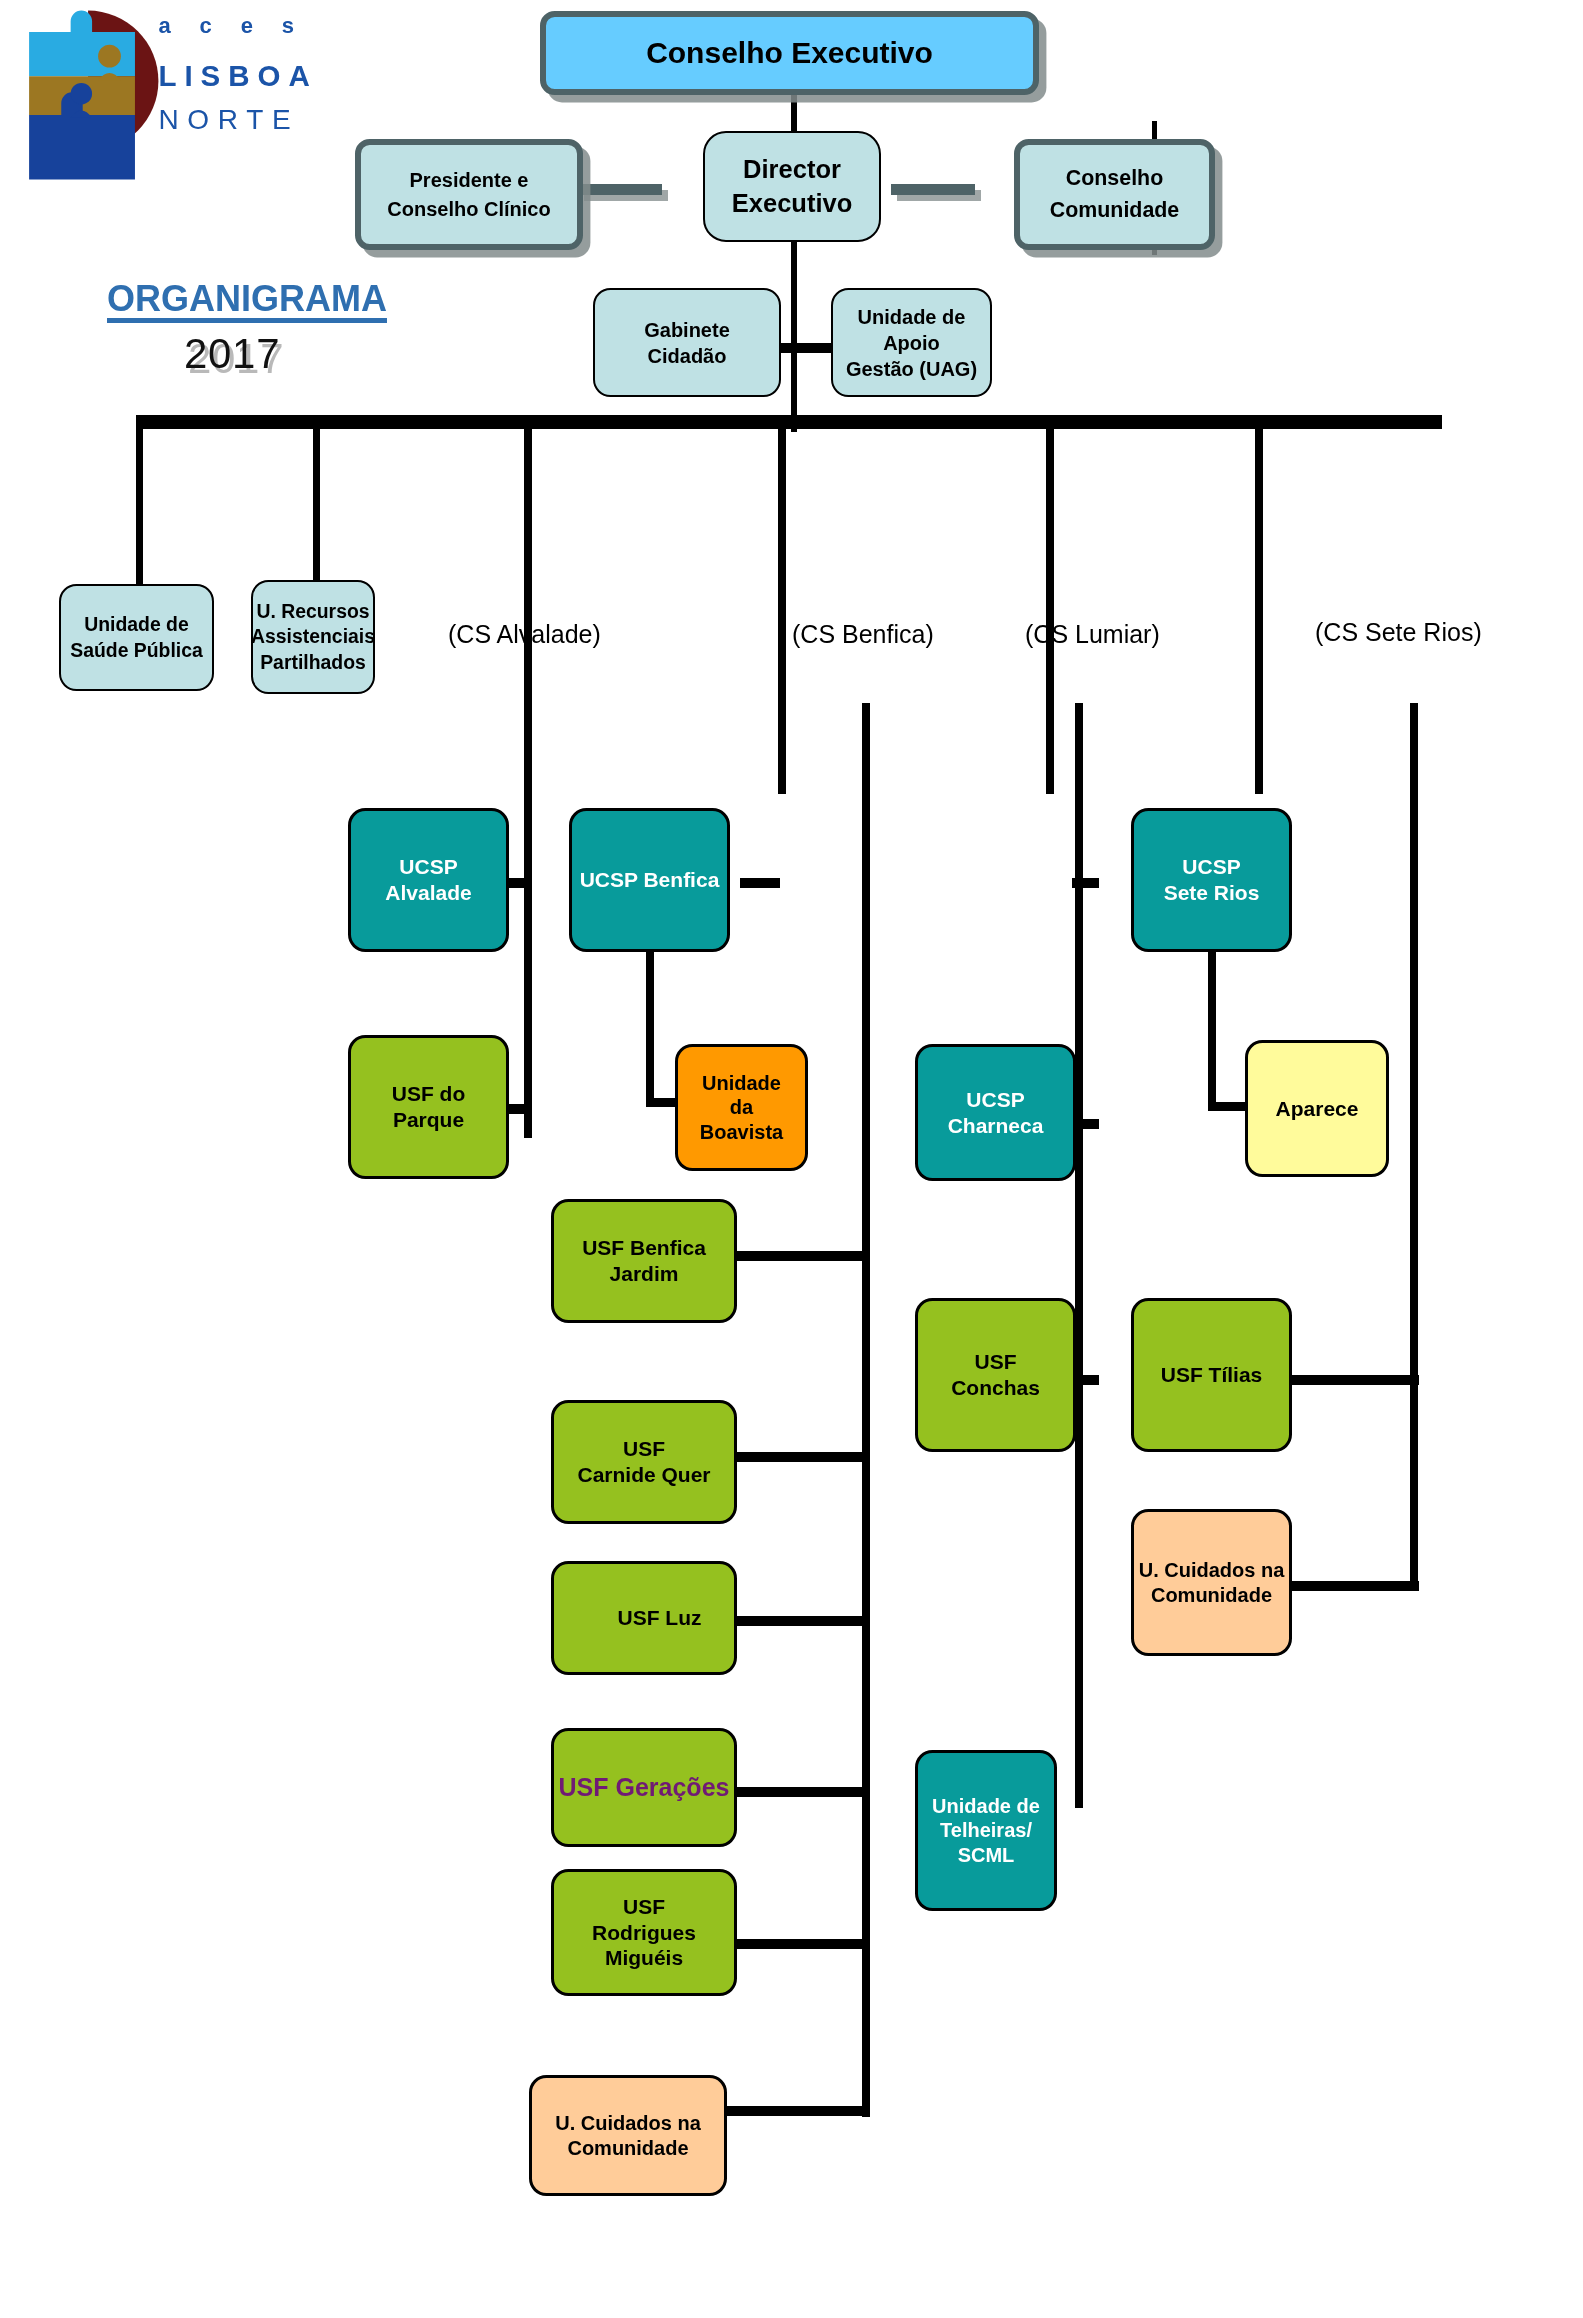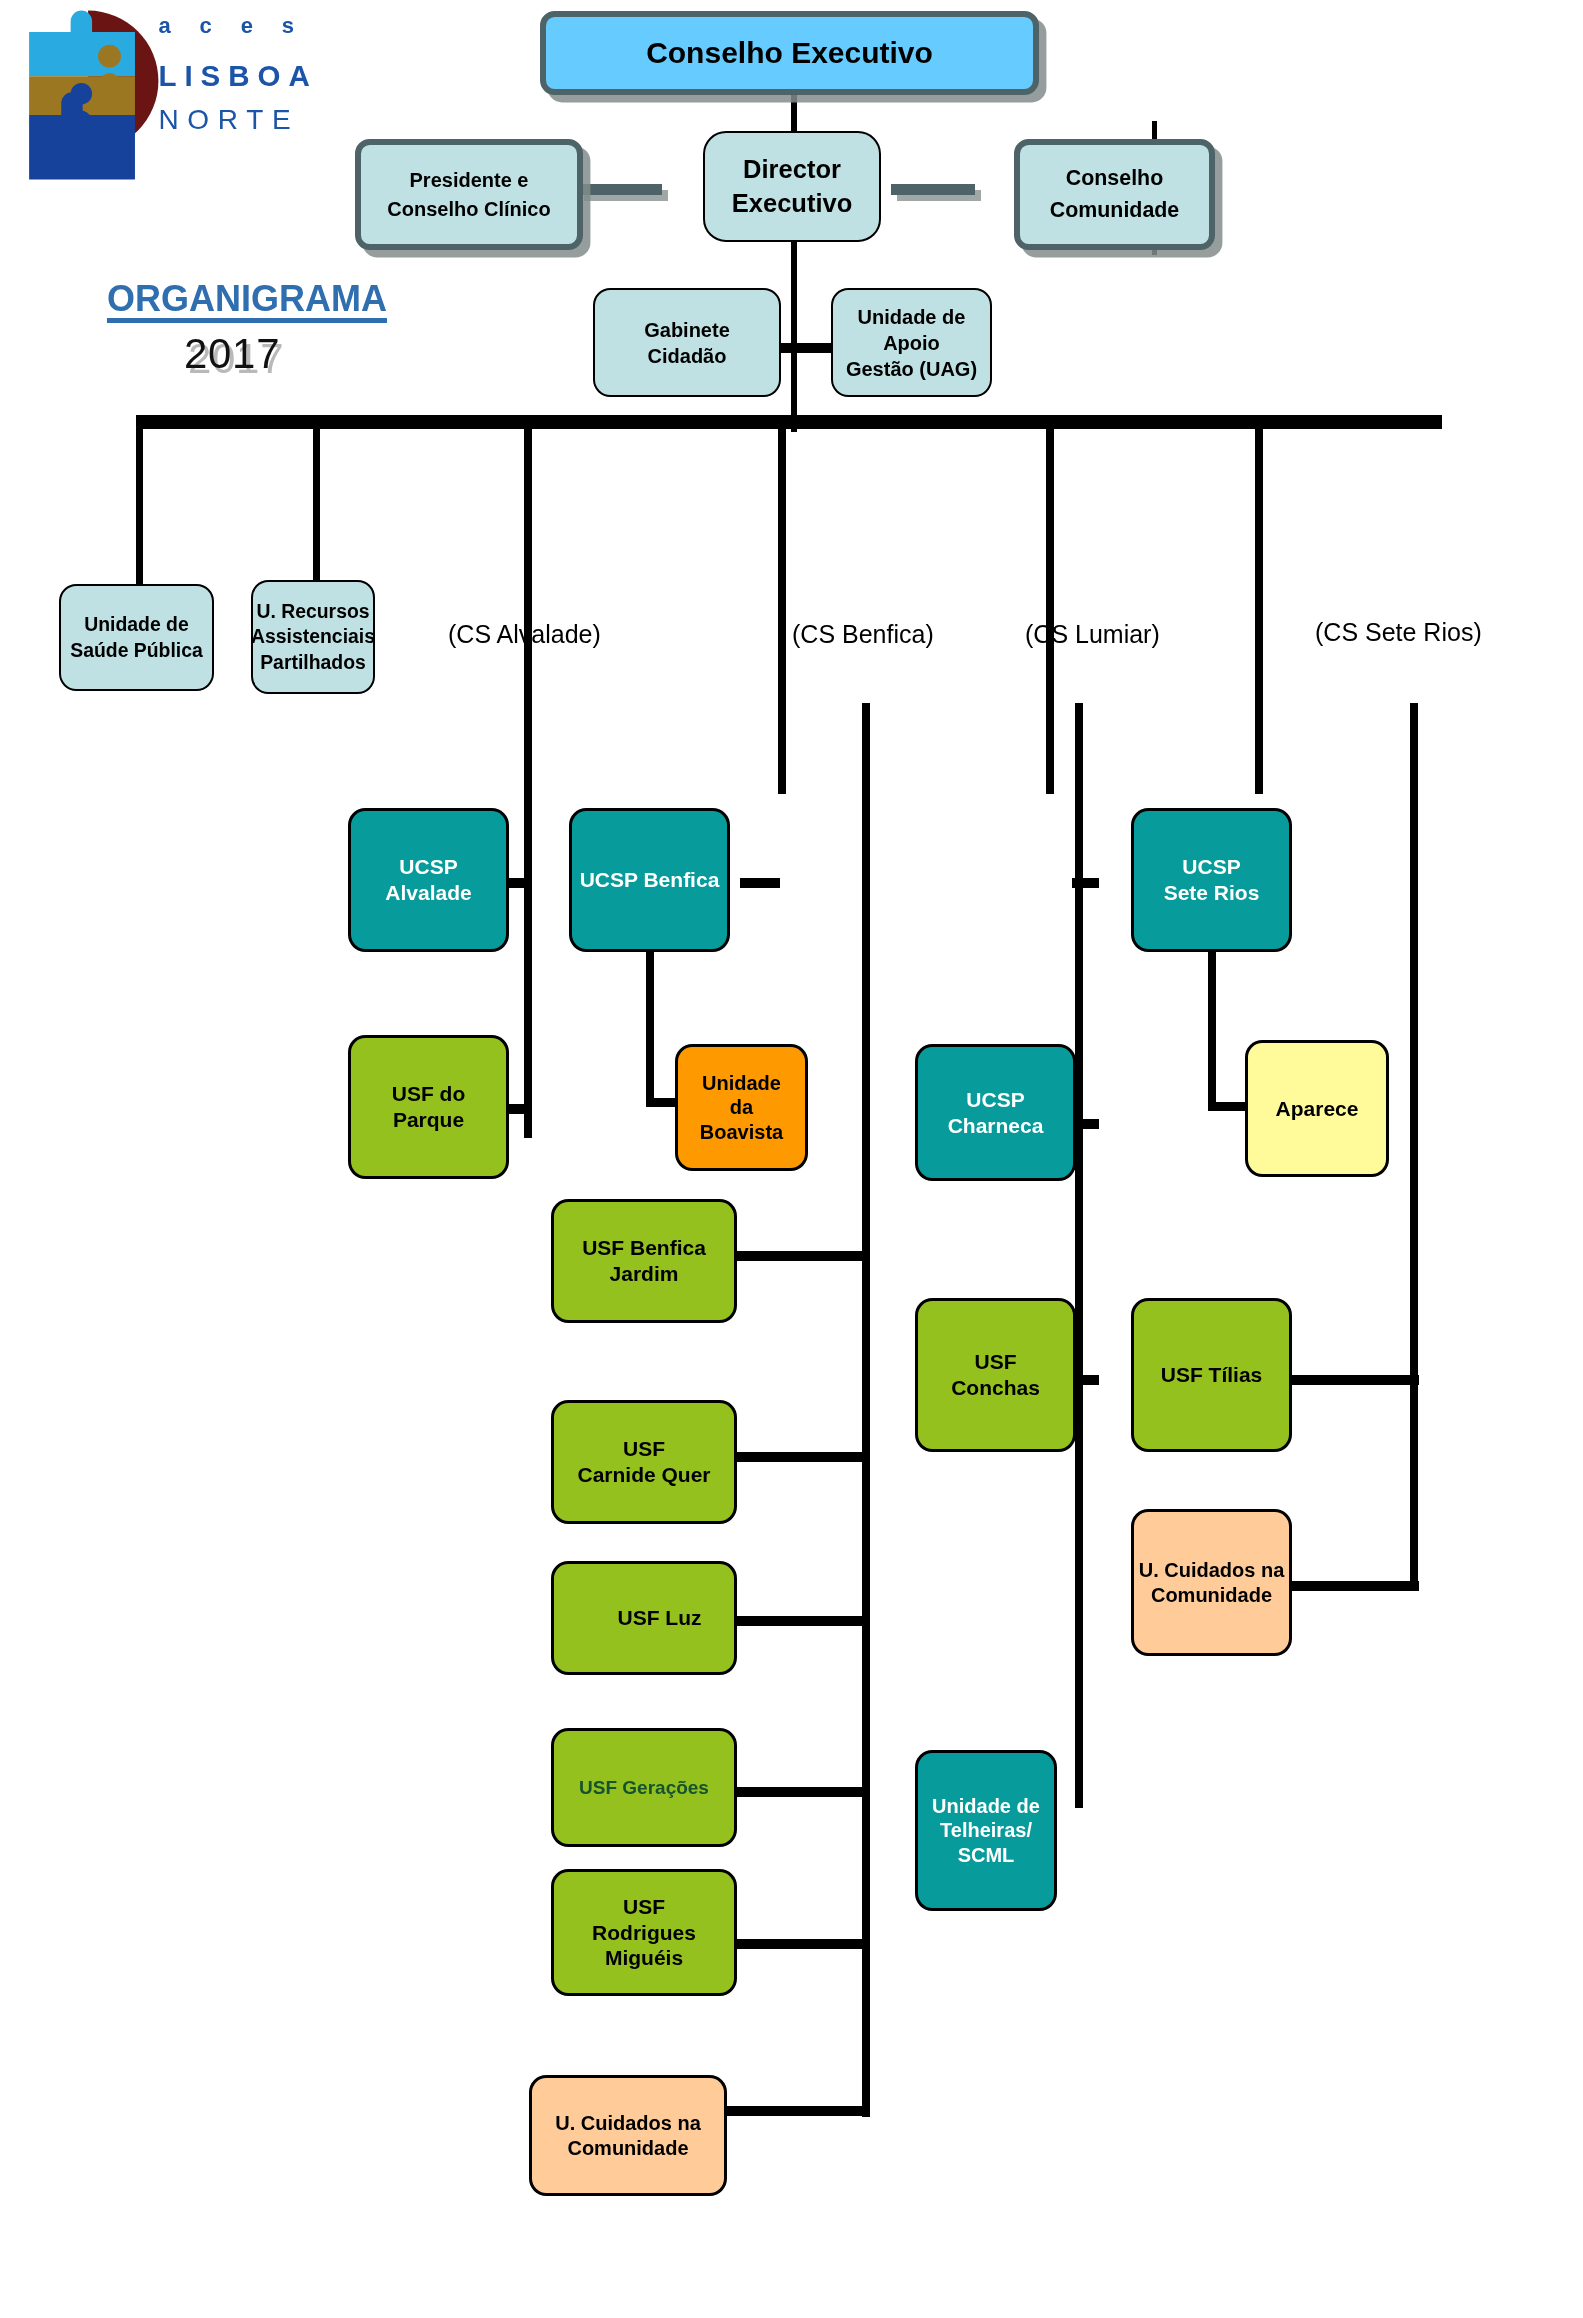--- a/index.html
+++ b/index.html
@@ -252,21 +252,21 @@
     <span>USF Luz</span>
   </div>
 
   <div class="line" style="left:1285px;top:1581px;width:134px;height:10px;"></div>
   <div class="node" style="left:1131px;top:1509px;width:161px;height:147px;background:#FFCC99;color:#000000;font-size:20px;flex-direction:column;">
     <span>U. Cuidados na</span>
     <span>Comunidade</span>
   </div>
 
   <div class="line" style="left:737px;top:1787px;width:131px;height:10px;"></div>
-  <div class="node" style="left:551px;top:1728px;width:186px;height:119px;background:#95C11F;color:#14532d;font-size:19px;">
+  <div class="node" style="left:551px;top:1728px;width:186px;height:119px;background:#95C11F;color:#701a75;font-size:25px;">
     <span>USF Gerações</span>
   </div>
 
   <div class="line" style="left:1029px;top:1793px;width:27px;height:10px;"></div>
   <div class="node" style="left:915px;top:1750px;width:142px;height:161px;background:#089B9B;color:#ffffff;font-size:20px;flex-direction:column;">
     <span>Unidade de</span>
     <span>Telheiras/</span>
     <span>SCML</span>
   </div>
 

